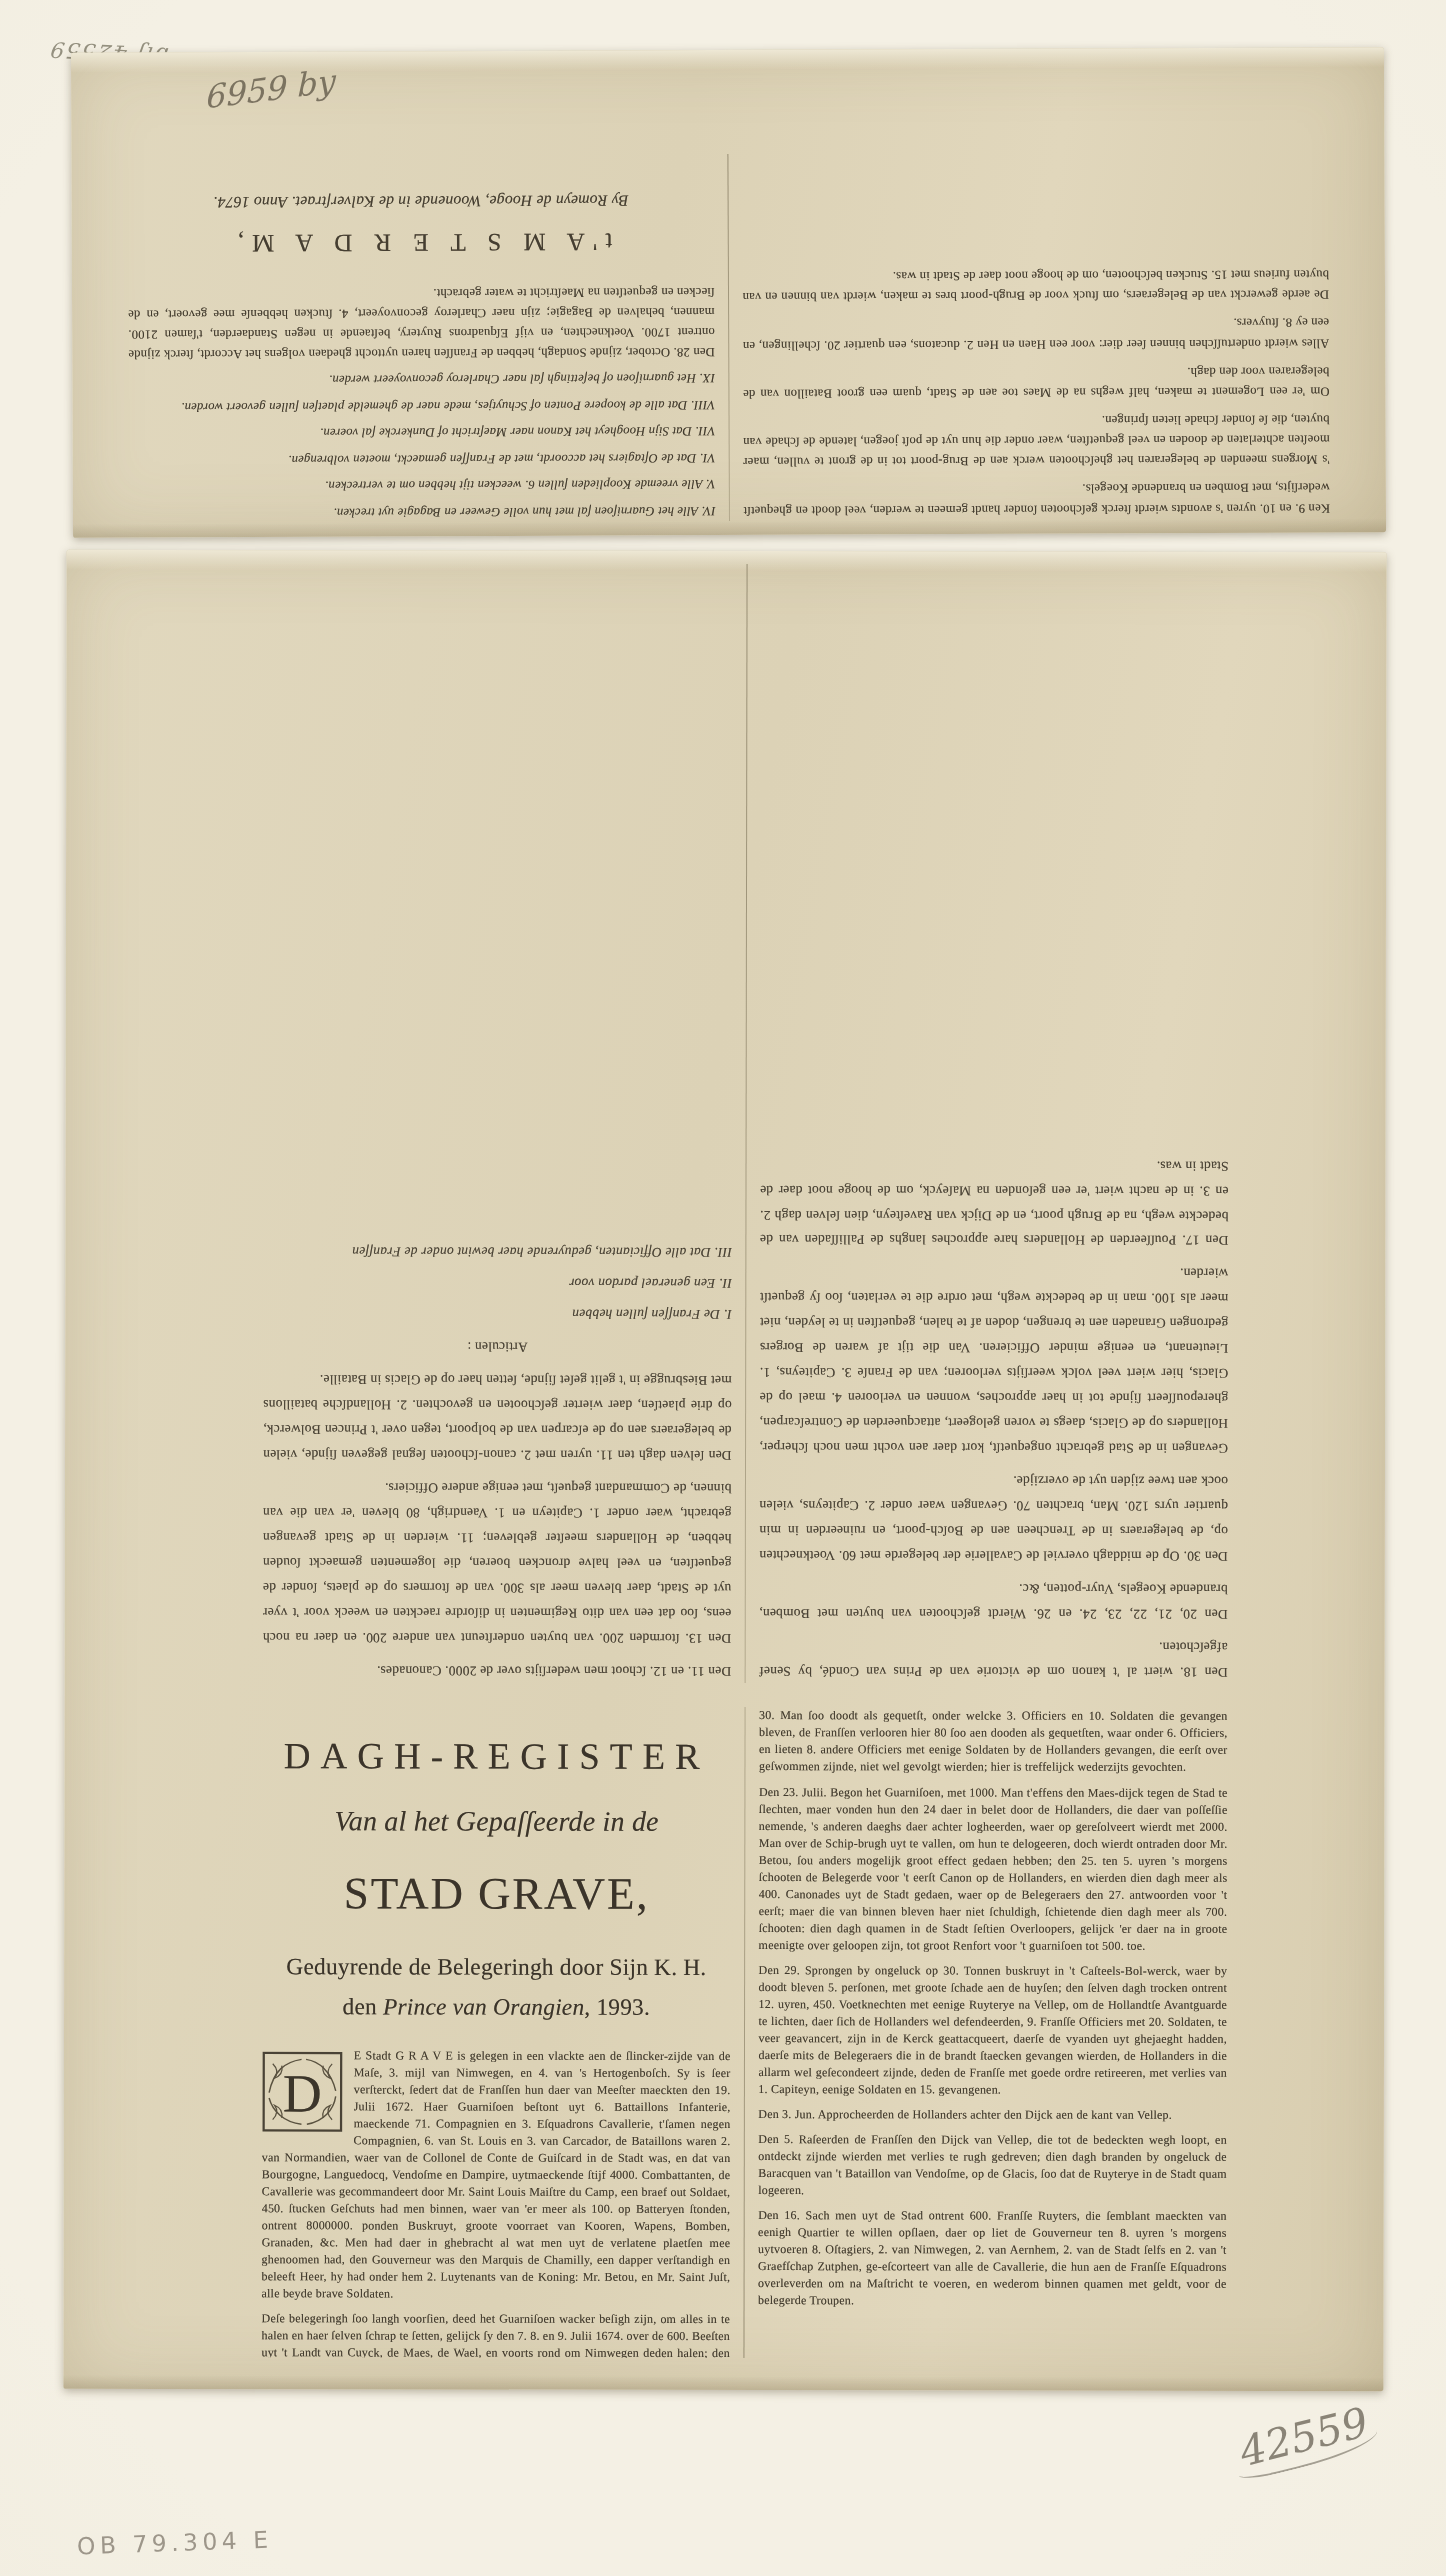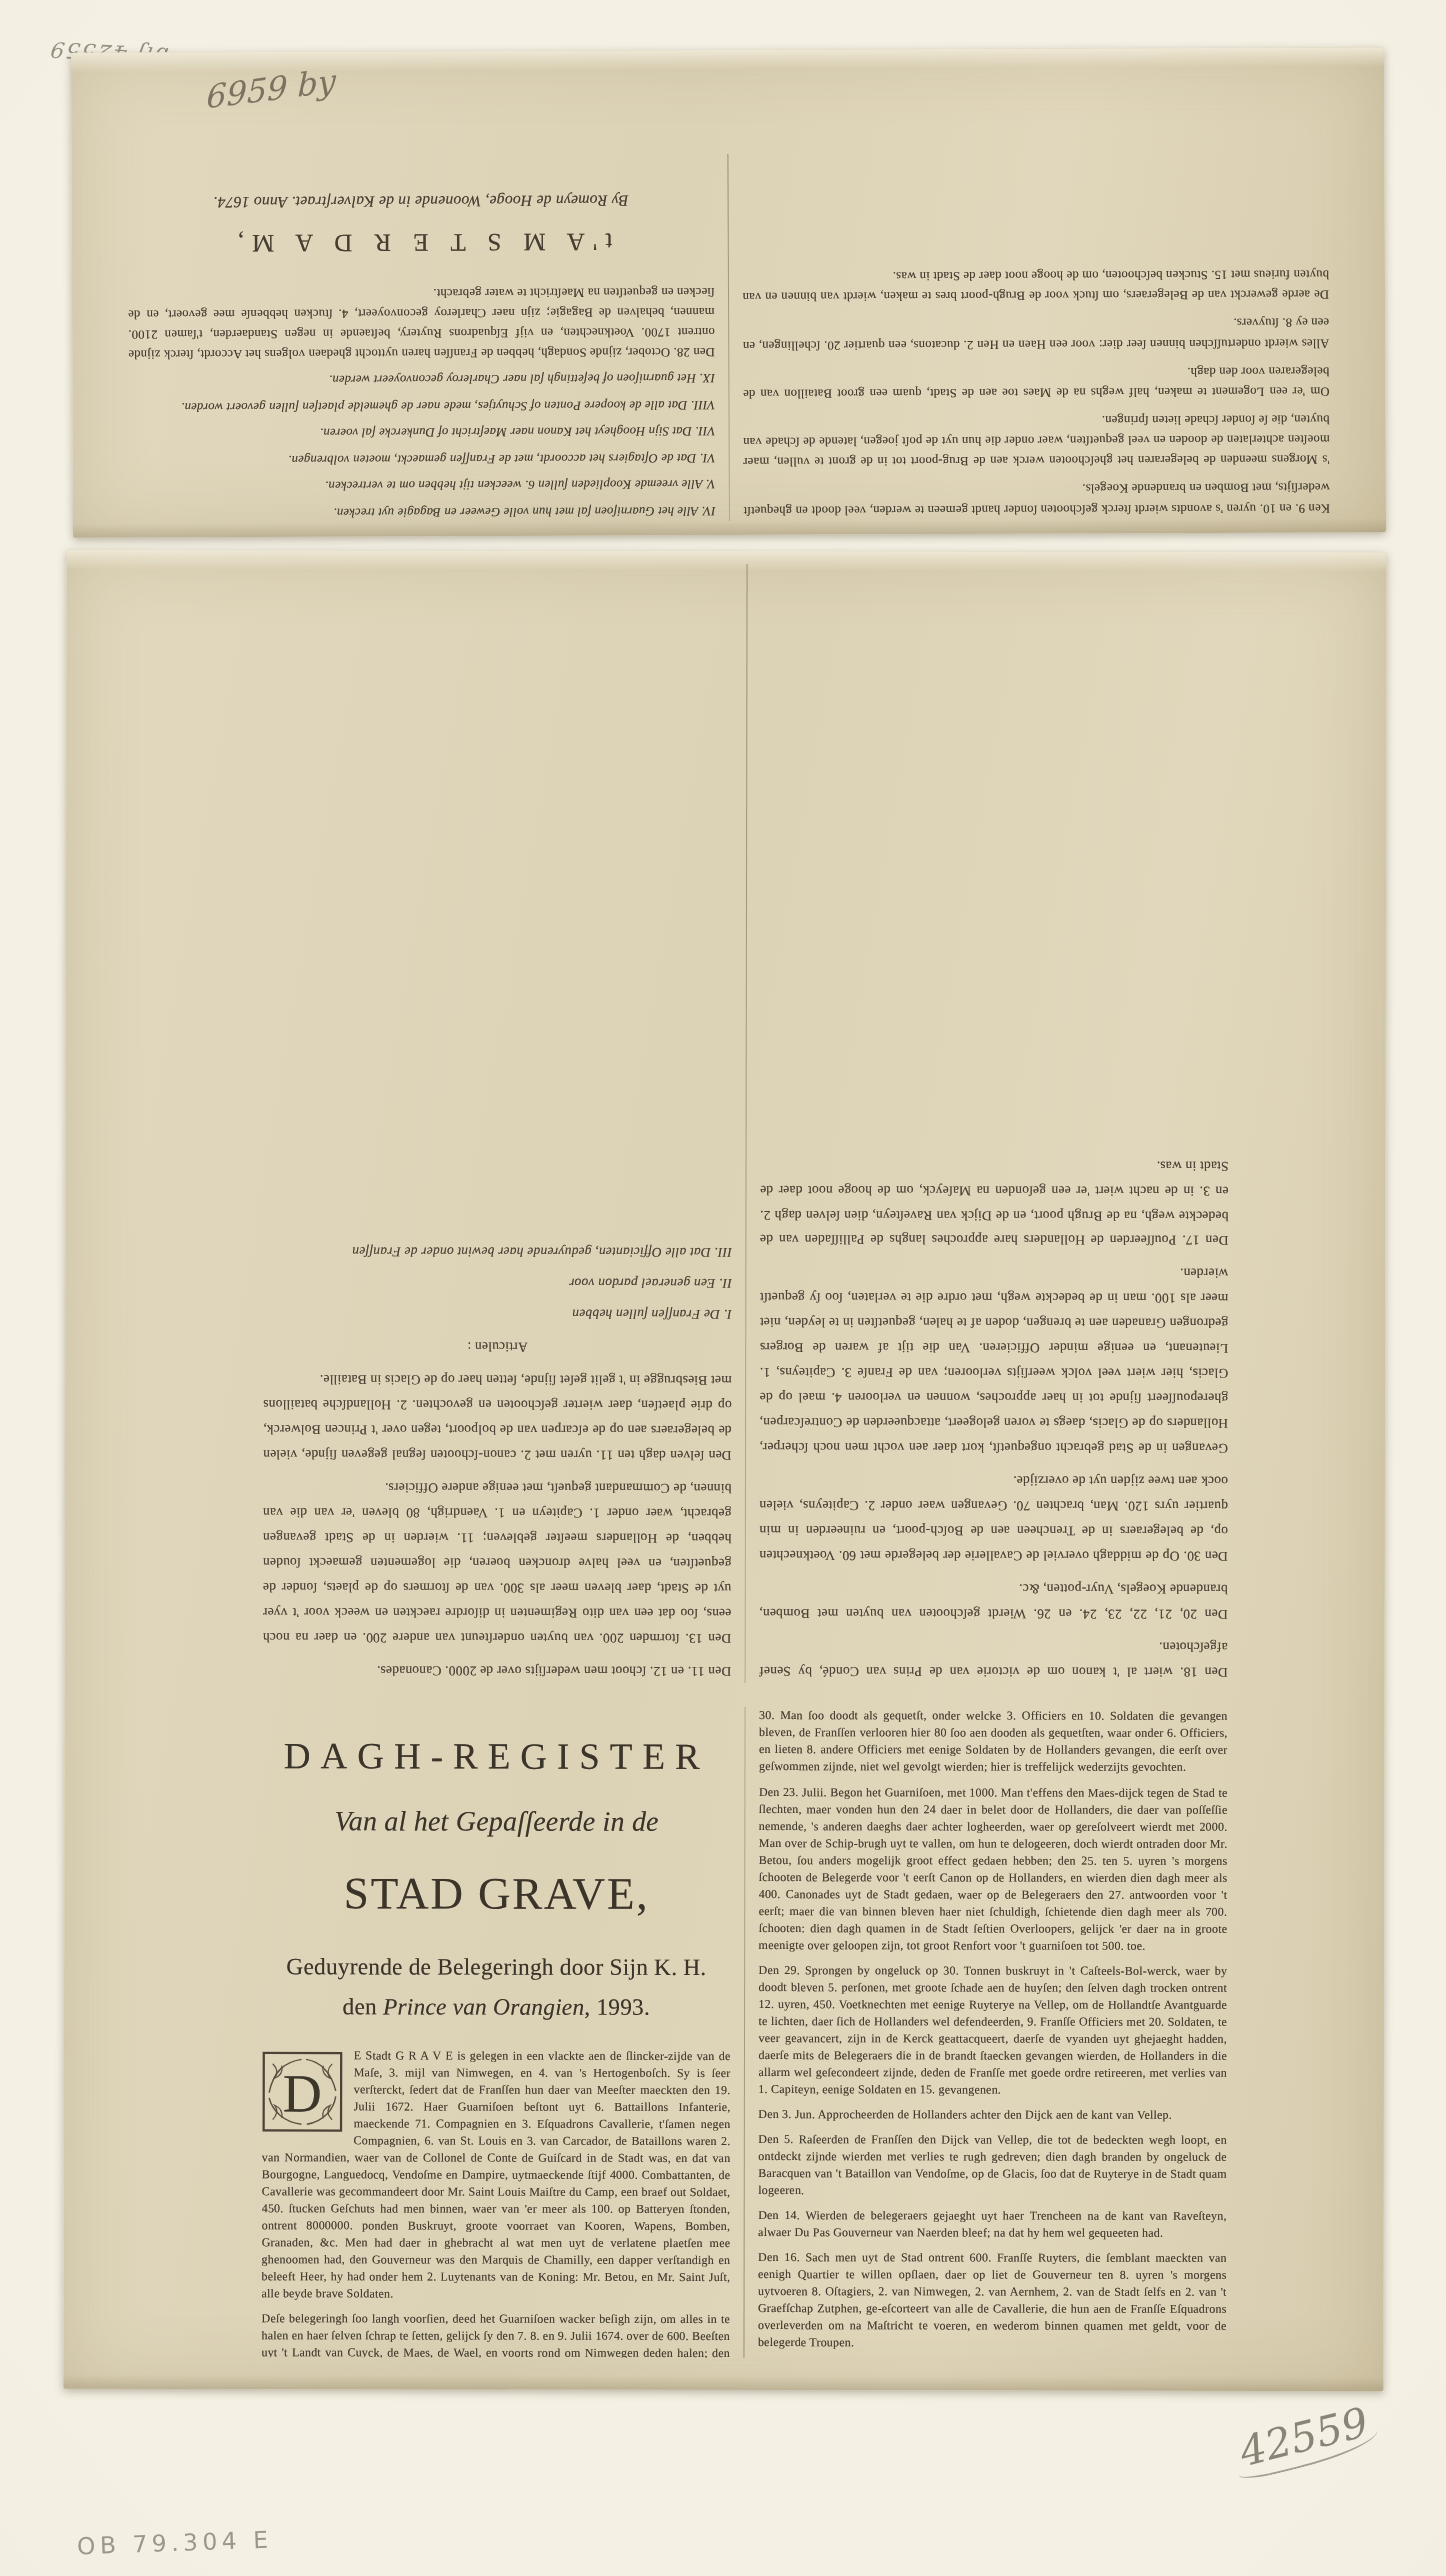--- a/index.html
+++ b/index.html
@@ -146,21 +146,20 @@
             <p class="para">Deſe belegeringh ſoo langh voorſien, deed het Guarniſoen wacker beſigh zijn, om alles in te halen en haer ſelven ſchrap te ſetten, gelijck ſy den 7. 8. en 9. Julii 1674. over de 600. Beeſten uyt 't Landt van Cuyck, de Maes, de Wael, en voorts rond om Nimwegen deden halen; den 15. dito trocken uyt 500. ſo te Voet als te Paert met de Gouverneur, den Major Boot, die met 180. Voetknechten hem gepoſteert had op de Middel-weert, een Eylandt voor Moock, 50. Ruyters meenden hun met ſwemmen te overvallen, maer wierden met groote ſchade gherepouſſeert, tot dat den Gouverneur en de Conte de Guiſcard, met haer Paerden in de Rivier ſprongen en met de Deegen in de vuyſt 't heele gros ſoo animeerden, dat ſy na vinnige tegenweer den Majoor dwongen te wijcken, die hem met de ſijne retireerden in eenige Schuyten, achterlatende</p>
           </div>
       </div>
       <div class="rule"></div>
       <div class="col">
           <p class="para">30. Man ſoo doodt als gequetſt, onder welcke 3. Officiers en 10. Soldaten die gevangen bleven, de Franſſen verlooren hier 80 ſoo aen dooden als gequetſten, waar onder 6. Officiers, en lieten 8. andere Officiers met eenige Soldaten by de Hollanders gevangen, die eerſt over geſwommen zijnde, niet wel gevolgt wierden; hier is treffelijck wederzijts gevochten.</p>
           <p class="para">Den 23. Julii. Begon het Guarniſoen, met 1000. Man t'effens den Maes-dijck tegen de Stad te ſlechten, maer vonden hun den 24 daer in belet door de Hollanders, die daer van poſſeſſie nemende, 's anderen daeghs daer achter logheerden, waer op gereſolveert wierdt met 2000. Man over de Schip-brugh uyt te vallen, om hun te delogeeren, doch wierdt ontraden door Mr. Betou, ſou anders mogelijk groot effect gedaen hebben; den 25. ten 5. uyren 's morgens ſchooten de Belegerde voor 't eerſt Canon op de Hollanders, en wierden dien dagh meer als 400. Canonades uyt de Stadt gedaen, waer op de Belegeraers den 27. antwoorden voor 't eerſt; maer die van binnen bleven haer niet ſchuldigh, ſchietende dien dagh meer als 700. ſchooten: dien dagh quamen in de Stadt ſeſtien Overloopers, gelijck 'er daer na in groote meenigte over geloopen zijn, tot groot Renfort voor 't guarniſoen tot 500. toe.</p>
           <p class="para">Den 29. Sprongen by ongeluck op 30. Tonnen buskruyt in 't Caſteels-Bol-werck, waer by doodt bleven 5. perſonen, met groote ſchade aen de huyſen; den ſelven dagh trocken ontrent 12. uyren, 450. Voetknechten met eenige Ruyterye na Vellep, om de Hollandtſe Avantguarde te lichten, daer ſich de Hollanders wel defendeerden, 9. Franſſe Officiers met 20. Soldaten, te veer geavancert, zijn in de Kerck geattacqueert, daerſe de vyanden uyt ghejaeght hadden, daerſe mits de Belegeraers die in de brandt ſtaecken gevangen wierden, de Hollanders in die allarm wel geſecondeert zijnde, deden de Franſſe met goede ordre retireeren, met verlies van 1. Capiteyn, eenige Soldaten en 15. gevangenen.</p>
           <p class="para">Den 3. Jun. Approcheerden de Hollanders achter den Dijck aen de kant van Vellep.</p>
           <p class="para">Den 5. Raſeerden de Franſſen den Dijck van Vellep, die tot de bedeckten wegh loopt, en ontdeckt zijnde wierden met verlies te rugh gedreven; dien dagh branden by ongeluck de Baracquen van 't Bataillon van Vendoſme, op de Glacis, ſoo dat de Ruyterye in de Stadt quam logeeren.</p>
-          <p class="para">Den 14. Wierden de belegeraers gejaeght uyt haer Trencheen na de kant van Raveſteyn, alwaer Du Pas Gouverneur van Naerden bleef; na dat hy hem wel gequeeten had.</p>
           <p class="para">Den 16. Sach men uyt de Stad ontrent 600. Franſſe Ruyters, die ſemblant maeckten van eenigh Quartier te willen opſlaen, daer op liet de Gouverneur ten 8. uyren 's morgens uytvoeren 8. Oſtagiers, 2. van Nimwegen, 2. van Aernhem, 2. van de Stadt ſelfs en 2. van 't Graefſchap Zutphen, ge-eſcorteert van alle de Cavallerie, die hun aen de Franſſe Eſquadrons overleverden om na Maſtricht te voeren, en wederom binnen quamen met geldt, voor de belegerde Troupen.</p>
         </div>
     </div>
   </div>
 
   <div class="annot annot-br">42559</div>
   <div class="annot annot-bl">OB 79.304 E</div>
 </div>
 
 

